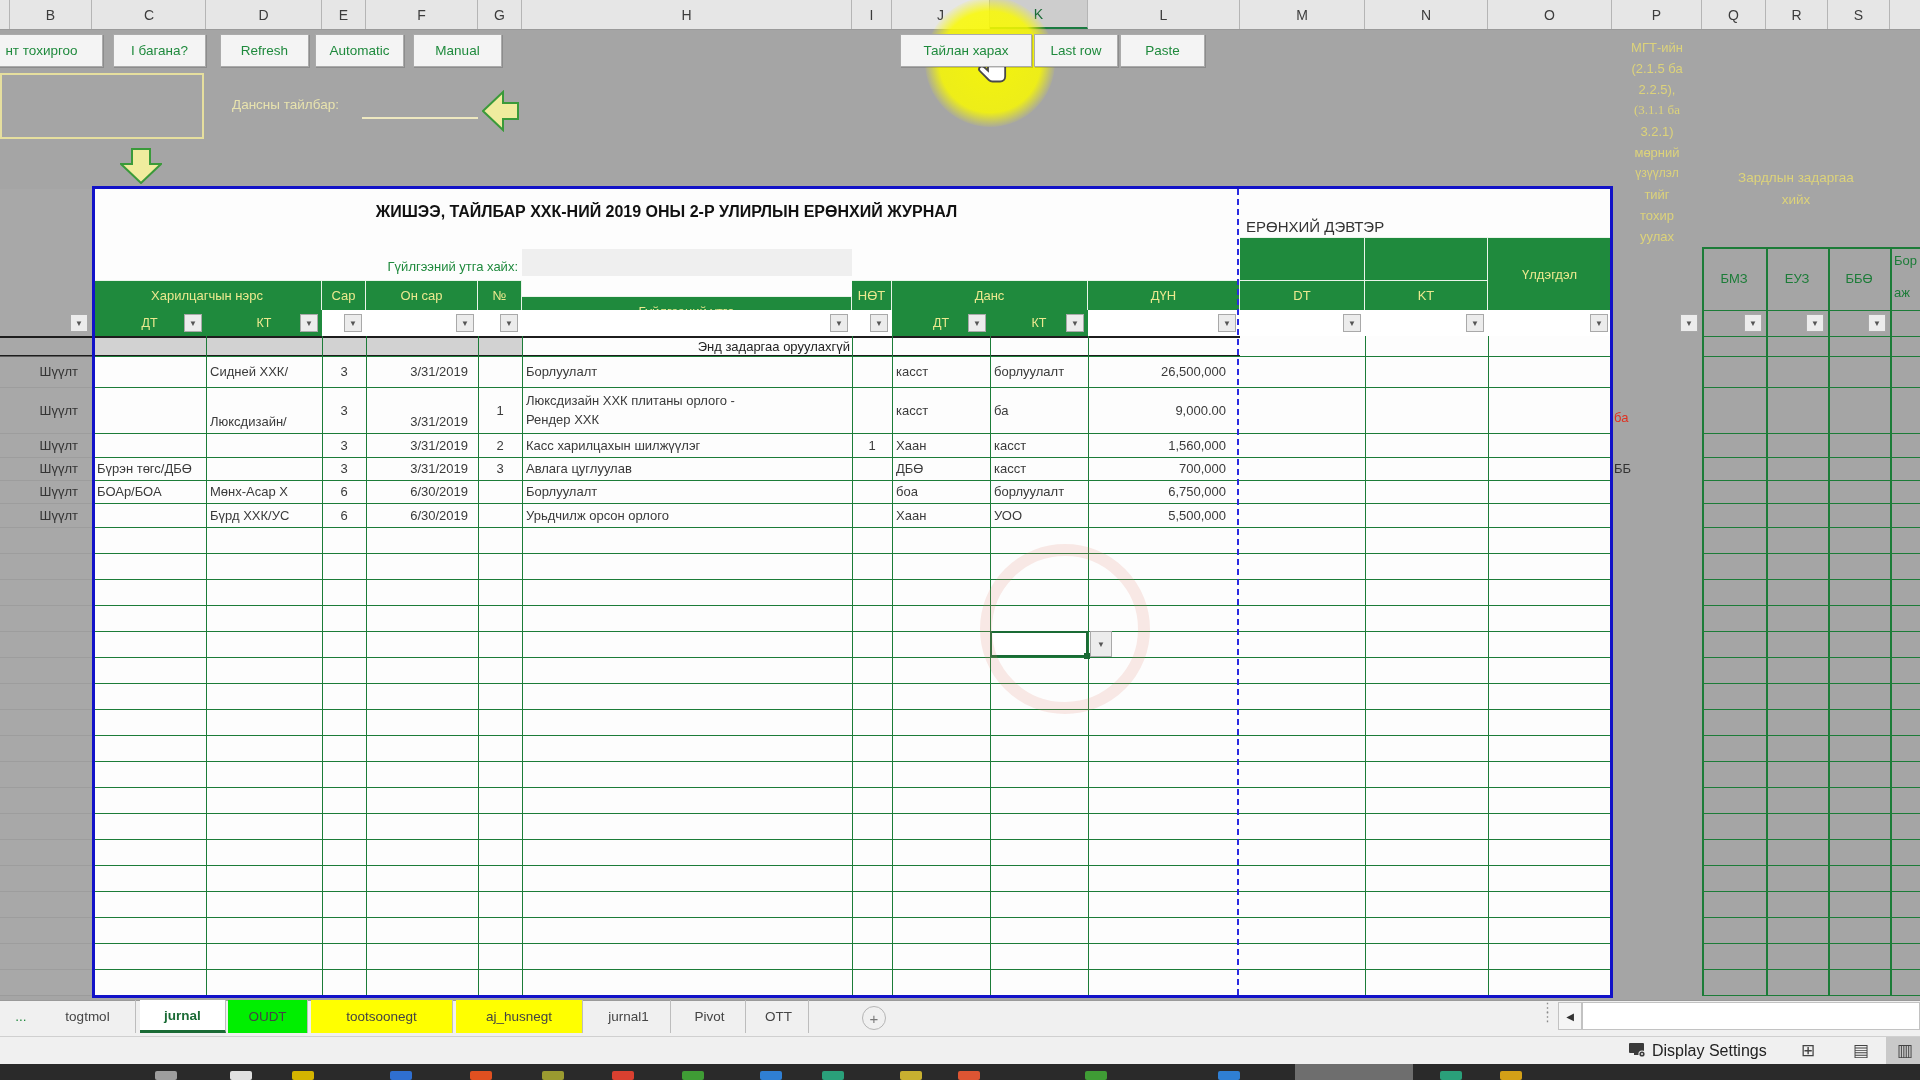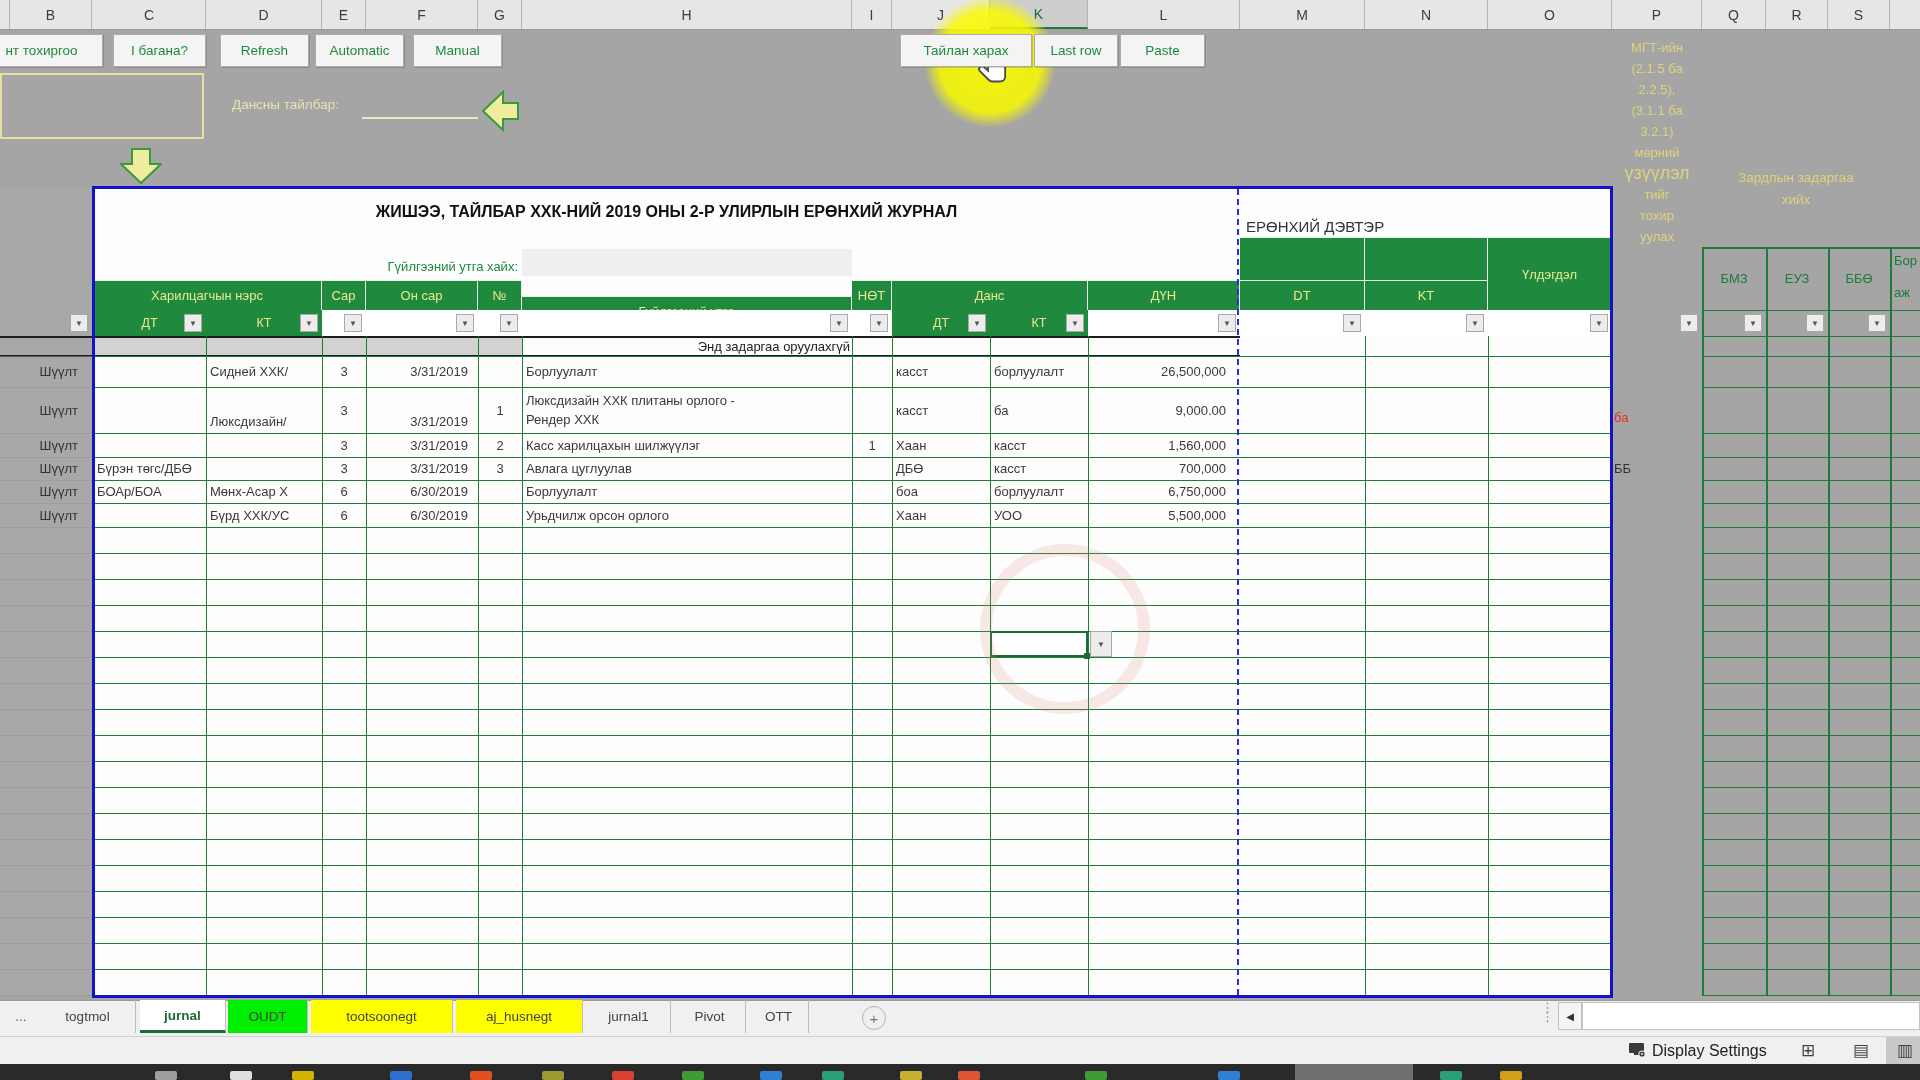--- a/index.html
+++ b/index.html
@@ -288,24 +288,24 @@
       <div class="cellv" style="left: 370px; top: 503px; width: 104px; height: 24px; justify-content: flex-end; padding-right: 6px;">6/30/2019</div>
       <div class="cellv" style="left: 526px; top: 503px; width: 322px; height: 24px; justify-content: flex-start;">Урьдчилж орсон орлого</div>
       <div class="cellv" style="left: 896px; top: 503px; width: 90px; height: 24px; justify-content: flex-start;">Хаан</div>
       <div class="cellv" style="left: 994px; top: 503px; width: 90px; height: 24px; justify-content: flex-start;">УОО</div>
       <div class="cellv" style="left: 1092px; top: 503px; width: 144px; height: 24px; justify-content: flex-end; padding-right: 10px;">5,500,000</div>
       <div class="cellv" style="left: 1614px; top: 408px; width: 40px; height: 18px; color: rgb(224, 48, 32); font-size: 13px;">ба</div>
       <div class="cellv" style="left: 1614px; top: 459px; width: 40px; height: 18px; color: rgb(51, 51, 51); font-size: 13px;">ББ</div>
       <div class="cellv" style="left: 1612px; top: 38px; width: 90px; height: 18px; justify-content: center; color: rgb(221, 211, 122); font-size: 13px;">МГТ-ийн</div>
       <div class="cellv" style="left: 1612px; top: 59px; width: 90px; height: 18px; justify-content: center; color: rgb(221, 211, 122); font-size: 13px;">(2.1.5 ба</div>
       <div class="cellv" style="left: 1612px; top: 80px; width: 90px; height: 18px; justify-content: center; color: rgb(221, 211, 122); font-size: 13px;">2.2.5),</div>
-      <div class="cellv" style="left: 1612px; top: 101px; width: 90px; height: 18px; justify-content: center; color: rgb(221, 211, 122); font-size: 13px;">(3.1.1 ба</div>
+      <div class="cellv" style="left: 1612px; top: 101px; width: 90px; height: 18px; justify-content: center; color: rgb(221, 211, 122); font-size: 13px; font-family: Liberation Serif, serif;">(3.1.1 ба</div>
       <div class="cellv" style="left: 1612px; top: 122px; width: 90px; height: 18px; justify-content: center; color: rgb(221, 211, 122); font-size: 13px;">3.2.1)</div>
       <div class="cellv" style="left: 1612px; top: 143px; width: 90px; height: 18px; justify-content: center; color: rgb(221, 211, 122); font-size: 13px;">мөрний</div>
-      <div class="cellv" style="left: 1612px; top: 164px; width: 90px; height: 18px; justify-content: center; color: rgb(221, 211, 122); font-size: 18px;">үзүүлэл</div>
+      <div class="cellv" style="left: 1612px; top: 164px; width: 90px; height: 18px; justify-content: center; color: rgb(221, 211, 122); font-size: 12px;">үзүүлэл</div>
       <div class="cellv" style="left: 1612px; top: 185px; width: 90px; height: 18px; justify-content: center; color: rgb(221, 211, 122); font-size: 13px;">тийг</div>
       <div class="cellv" style="left: 1612px; top: 206px; width: 90px; height: 18px; justify-content: center; color: rgb(221, 211, 122); font-size: 13px;">тохир</div>
       <div class="cellv" style="left: 1612px; top: 227px; width: 90px; height: 18px; justify-content: center; color: rgb(221, 211, 122); font-size: 13px;">уулах</div>
       <div class="cellv" style="left: 1702px; top: 168px; width: 188px; height: 18px; justify-content: center; color: rgb(221, 211, 122); font-size: 13.5px;">Зардлын задаргаа</div>
       <div class="cellv" style="left: 1702px; top: 190px; width: 188px; height: 18px; justify-content: center; color: rgb(221, 211, 122); font-size: 13.5px;">хийх</div>
     </div>
 
   <div class="abs" style="left:92px;top:186px;width:1521px;height:812px;border:3px solid #1212c8;"></div>
   <div class="abs" style="left:1237px;top:189px;width:0;height:806px;border-left:2px dashed #2a2ae0;"></div>
 

